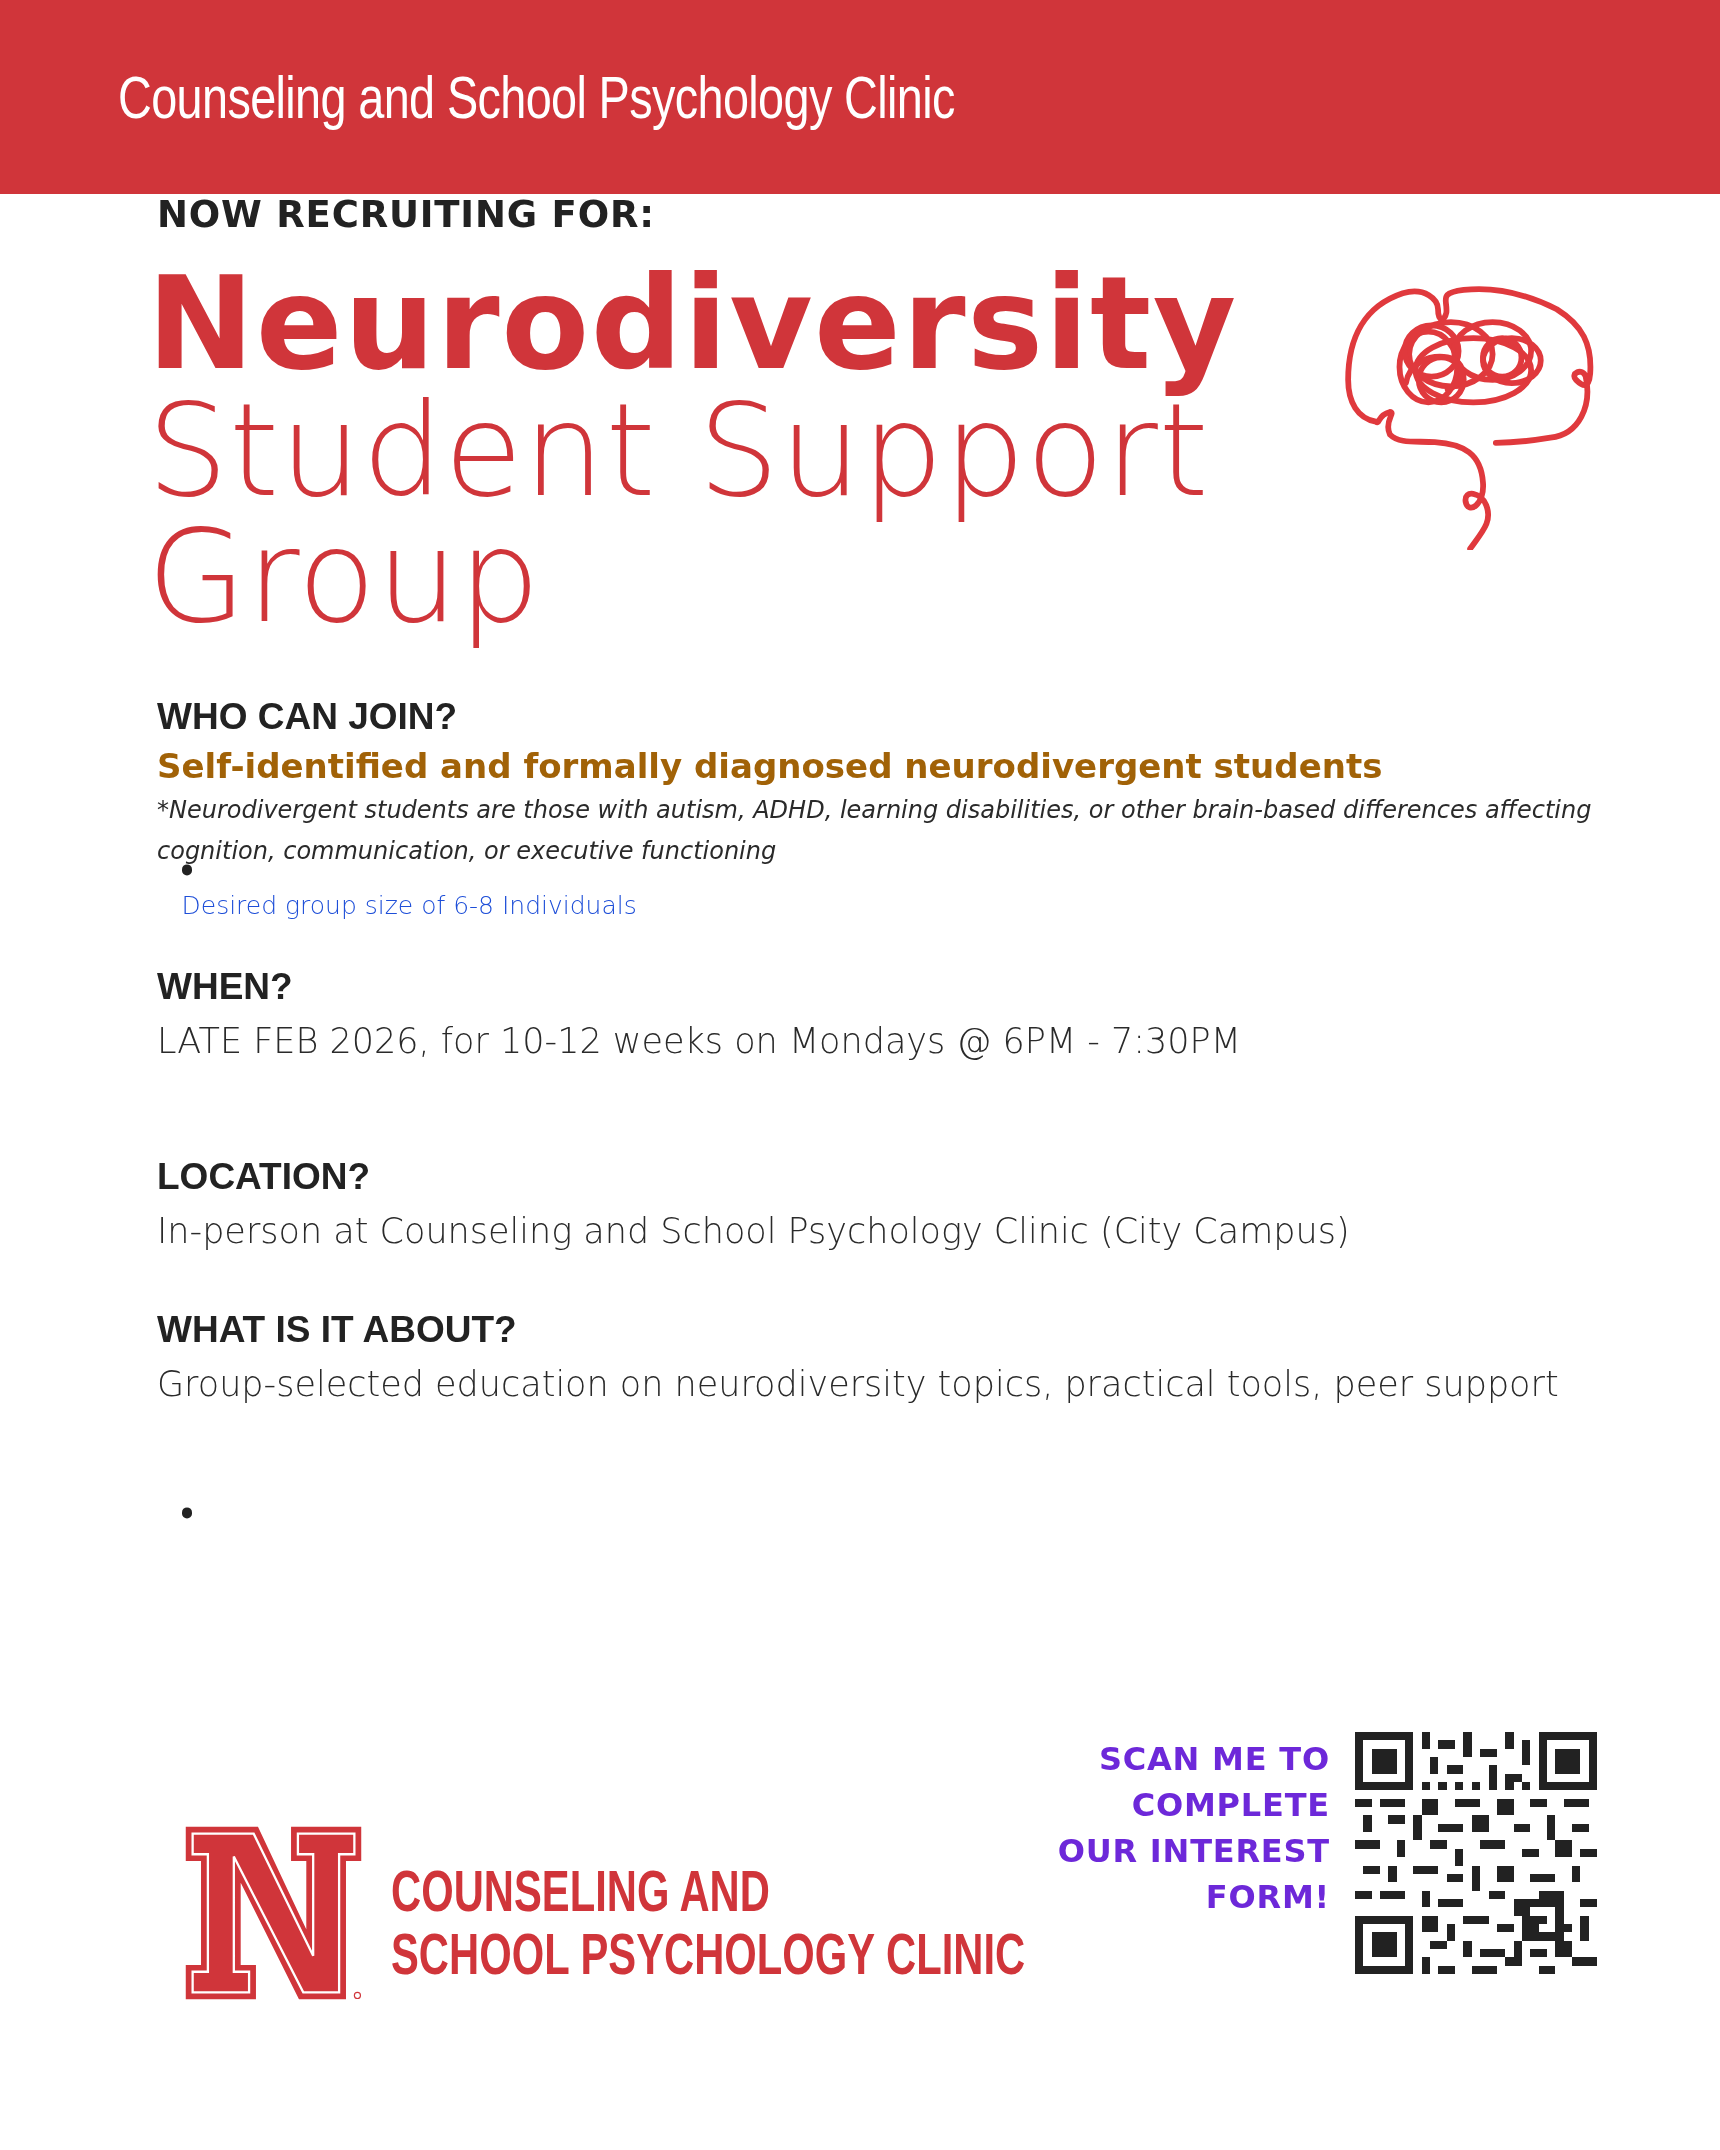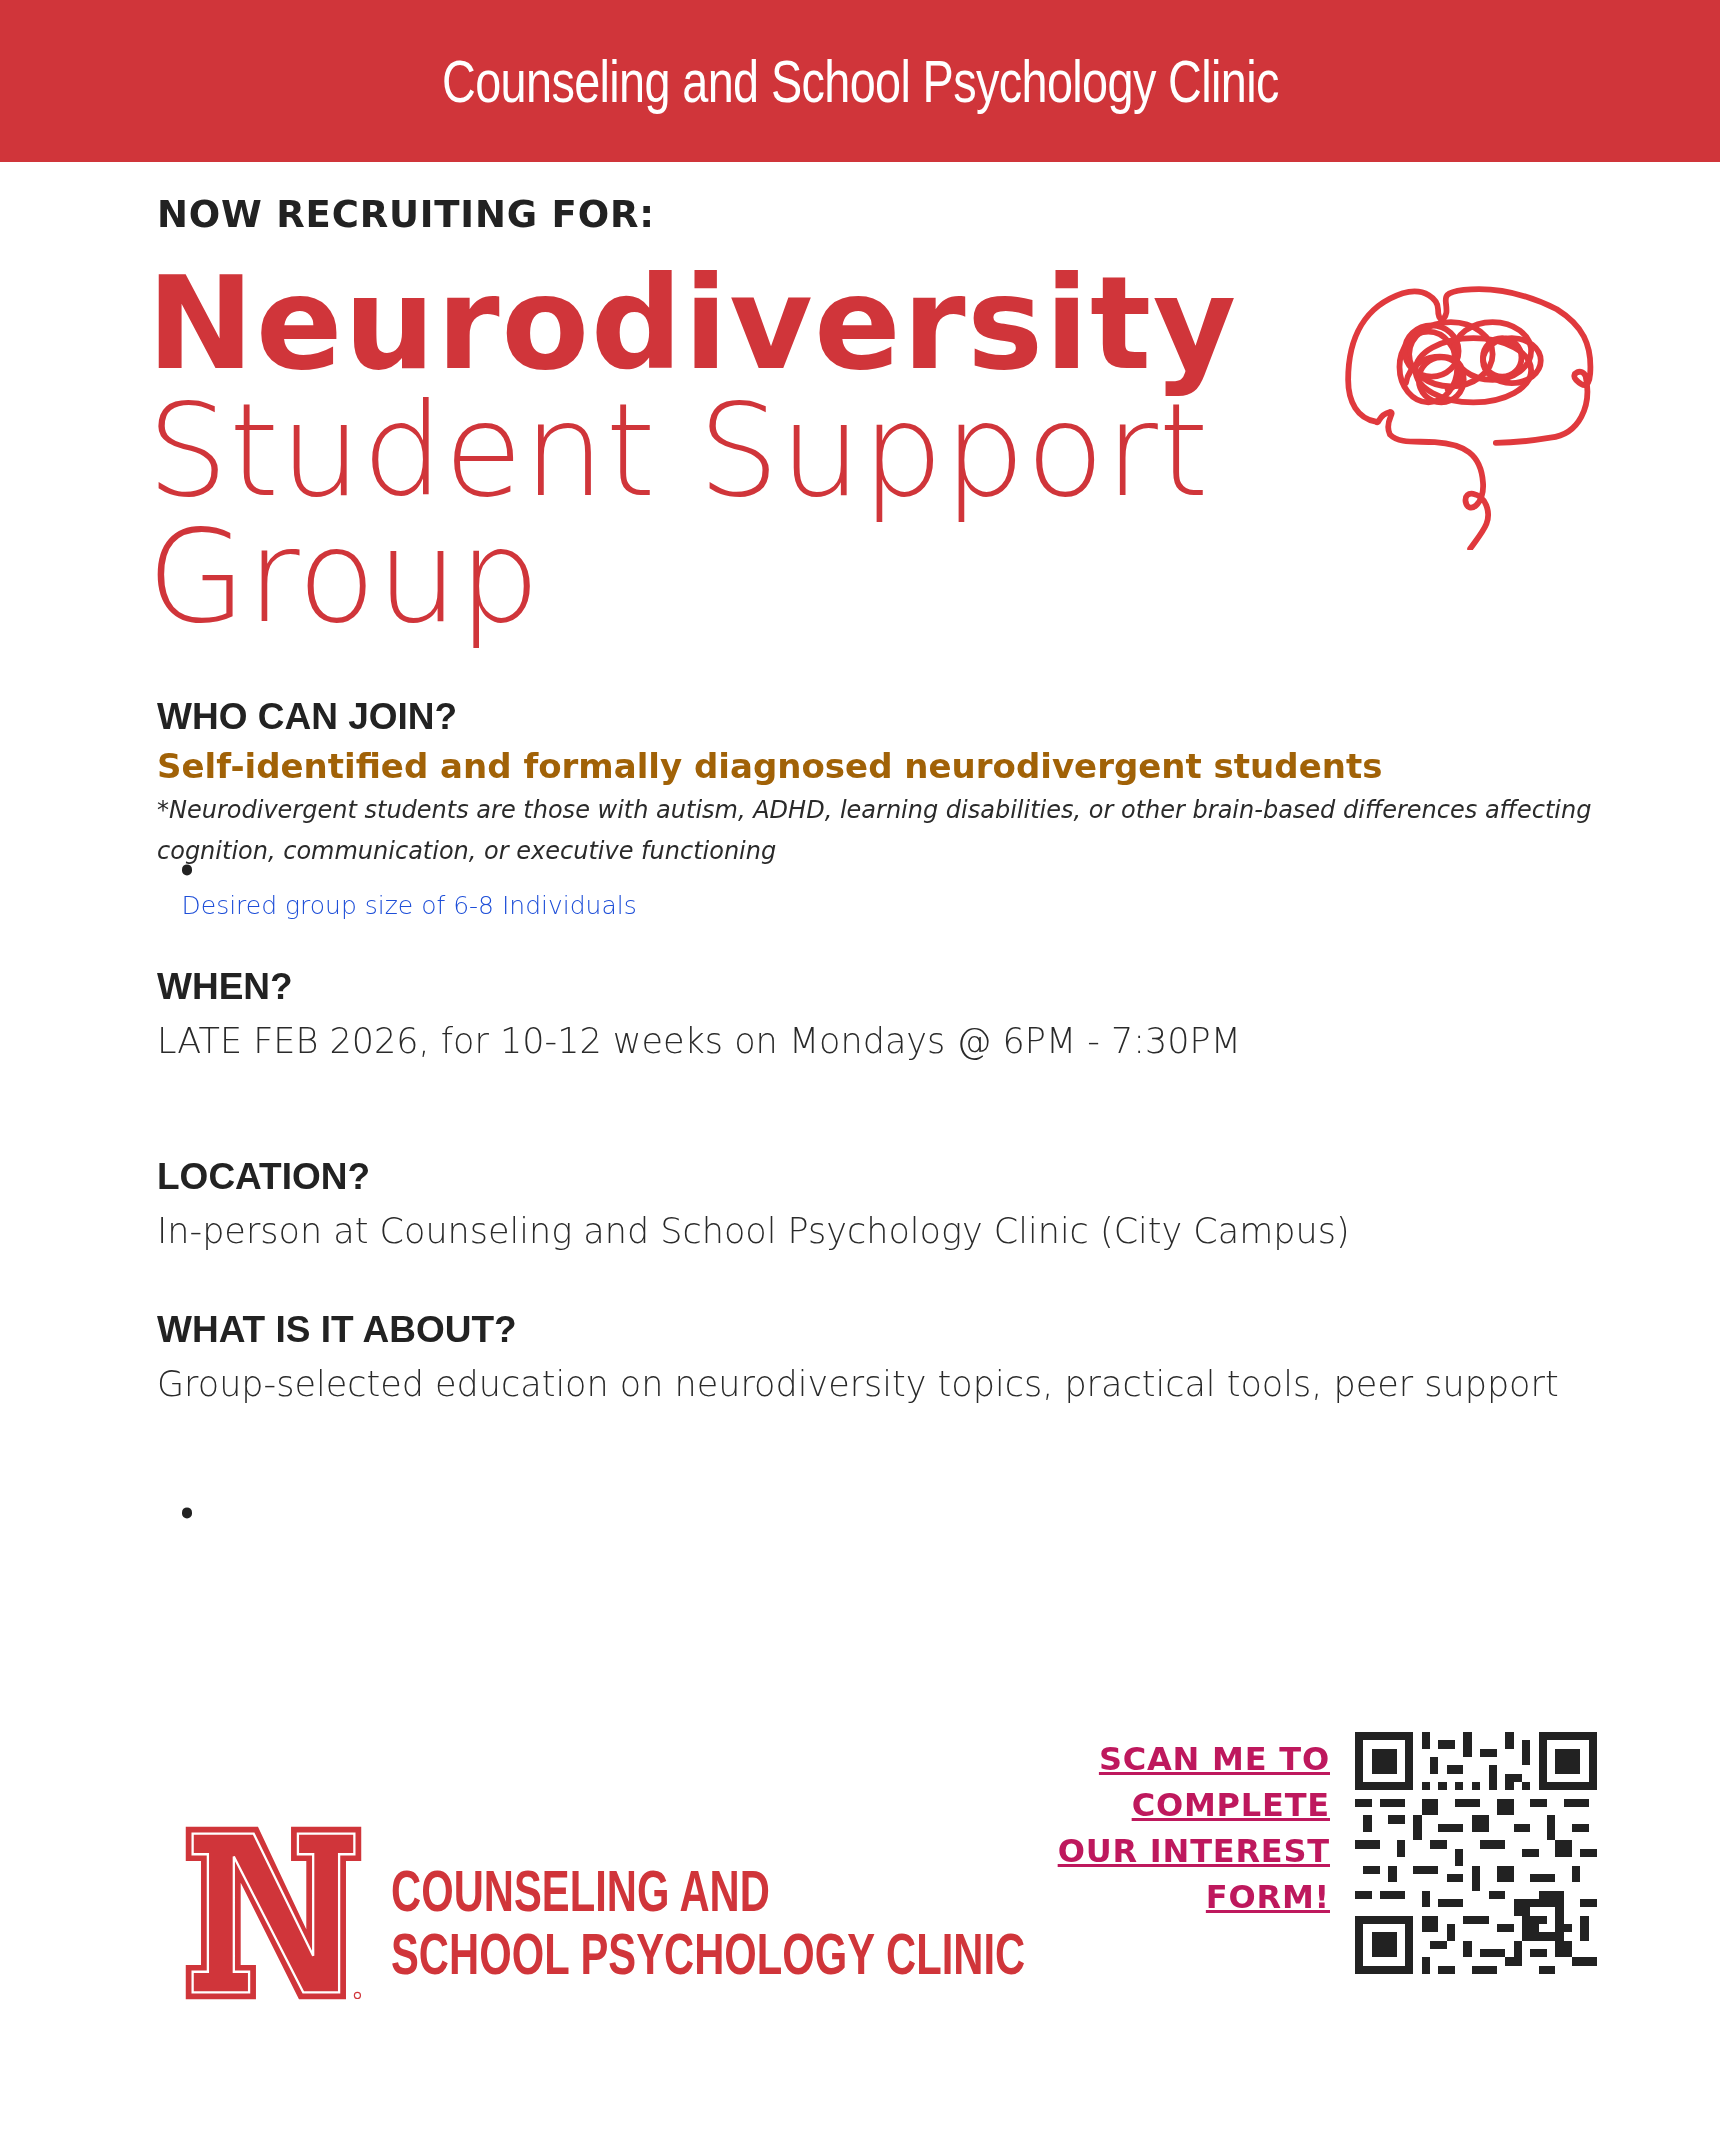--- a/index.html
+++ b/index.html
@@ -1,22 +1,22 @@
 <!DOCTYPE html>
 <html style="font-size:12.2px"><head>
 <meta charset="utf-8">
 <style>
   html, body { margin: 0; padding: 0; }
   body {
     width: 1720px; height: 2151px; background: #ffffff; position: relative; overflow: hidden;
     font-family: "DejaVu Sans", sans-serif; color: #1f1f1f;
   }
   .banner {
-    position: absolute; left: 0; top: 0; width: 1720px; height: 162px; background: #d0353a;
-    display: flex; align-items: center; justify-content: center;
+    position: absolute; left: 0; top: 0; width: 1720px; height: 194px; background: #d0353a;
+    display: flex; align-items: center; 
   }
   .banner-title {
     color: #fff; font-family: "Liberation Sans", sans-serif; font-size: 60px;
     transform: scaleX(0.78); transform-origin: center; letter-spacing: -0.8px; white-space: nowrap;
   }
   .eyebrow {
     position: absolute; left: 157px; top: 193px; font-family: "DejaVu Sans", sans-serif;
     font-weight: bold; font-size: 37px; letter-spacing: 0.8px; color: #222;
   }
   .headline { position: absolute; left: 147px; top: 260px; color: #d0353a; line-height: 1; }
@@ -33,21 +33,21 @@
   .bullet { display: flex; align-items: baseline; font-size: 25px; line-height: 46px; color: #1d4ed8; padding-left: 24.5px; font-weight: 300; flex-direction: column; }
   .bullet .dot { width: 10.7px; height: 10.7px; border-radius: 50%; background: #222; margin-right: 20px; transform: translateY(-7.6px); flex: none; }
 
   .logo-n { position: absolute; left: 185px; top: 1826px; width: 177px; height: 174px; }
   .logo-text {
     position: absolute; left: 391px; top: 1859px; color: #d0353a; font-family: "Liberation Sans", sans-serif;
     font-weight: bold; font-size: 58px; line-height: 63px; transform: scaleX(0.72); transform-origin: left top; white-space: nowrap;
   }
   .scan-text {
     position: absolute; right: 390px; top: 1736px; text-align: right; font-family: "DejaVu Sans", sans-serif;
-    font-weight: bold; font-size: 32px; line-height: 46px; color: #be185d; letter-spacing: 0.8px; text-decoration: underline;
+    font-weight: bold; font-size: 32px; line-height: 46px; color: #6d28d9; letter-spacing: 0.8px;
   }
   .qr { position: absolute; left: 1355px; top: 1732px; width: 242px; height: 242px; }
 </style>
 </head>
 <body>
 
 <div class="banner">
   <div class="banner-title">Counseling and School Psychology Clinic</div>
 </div>
 

